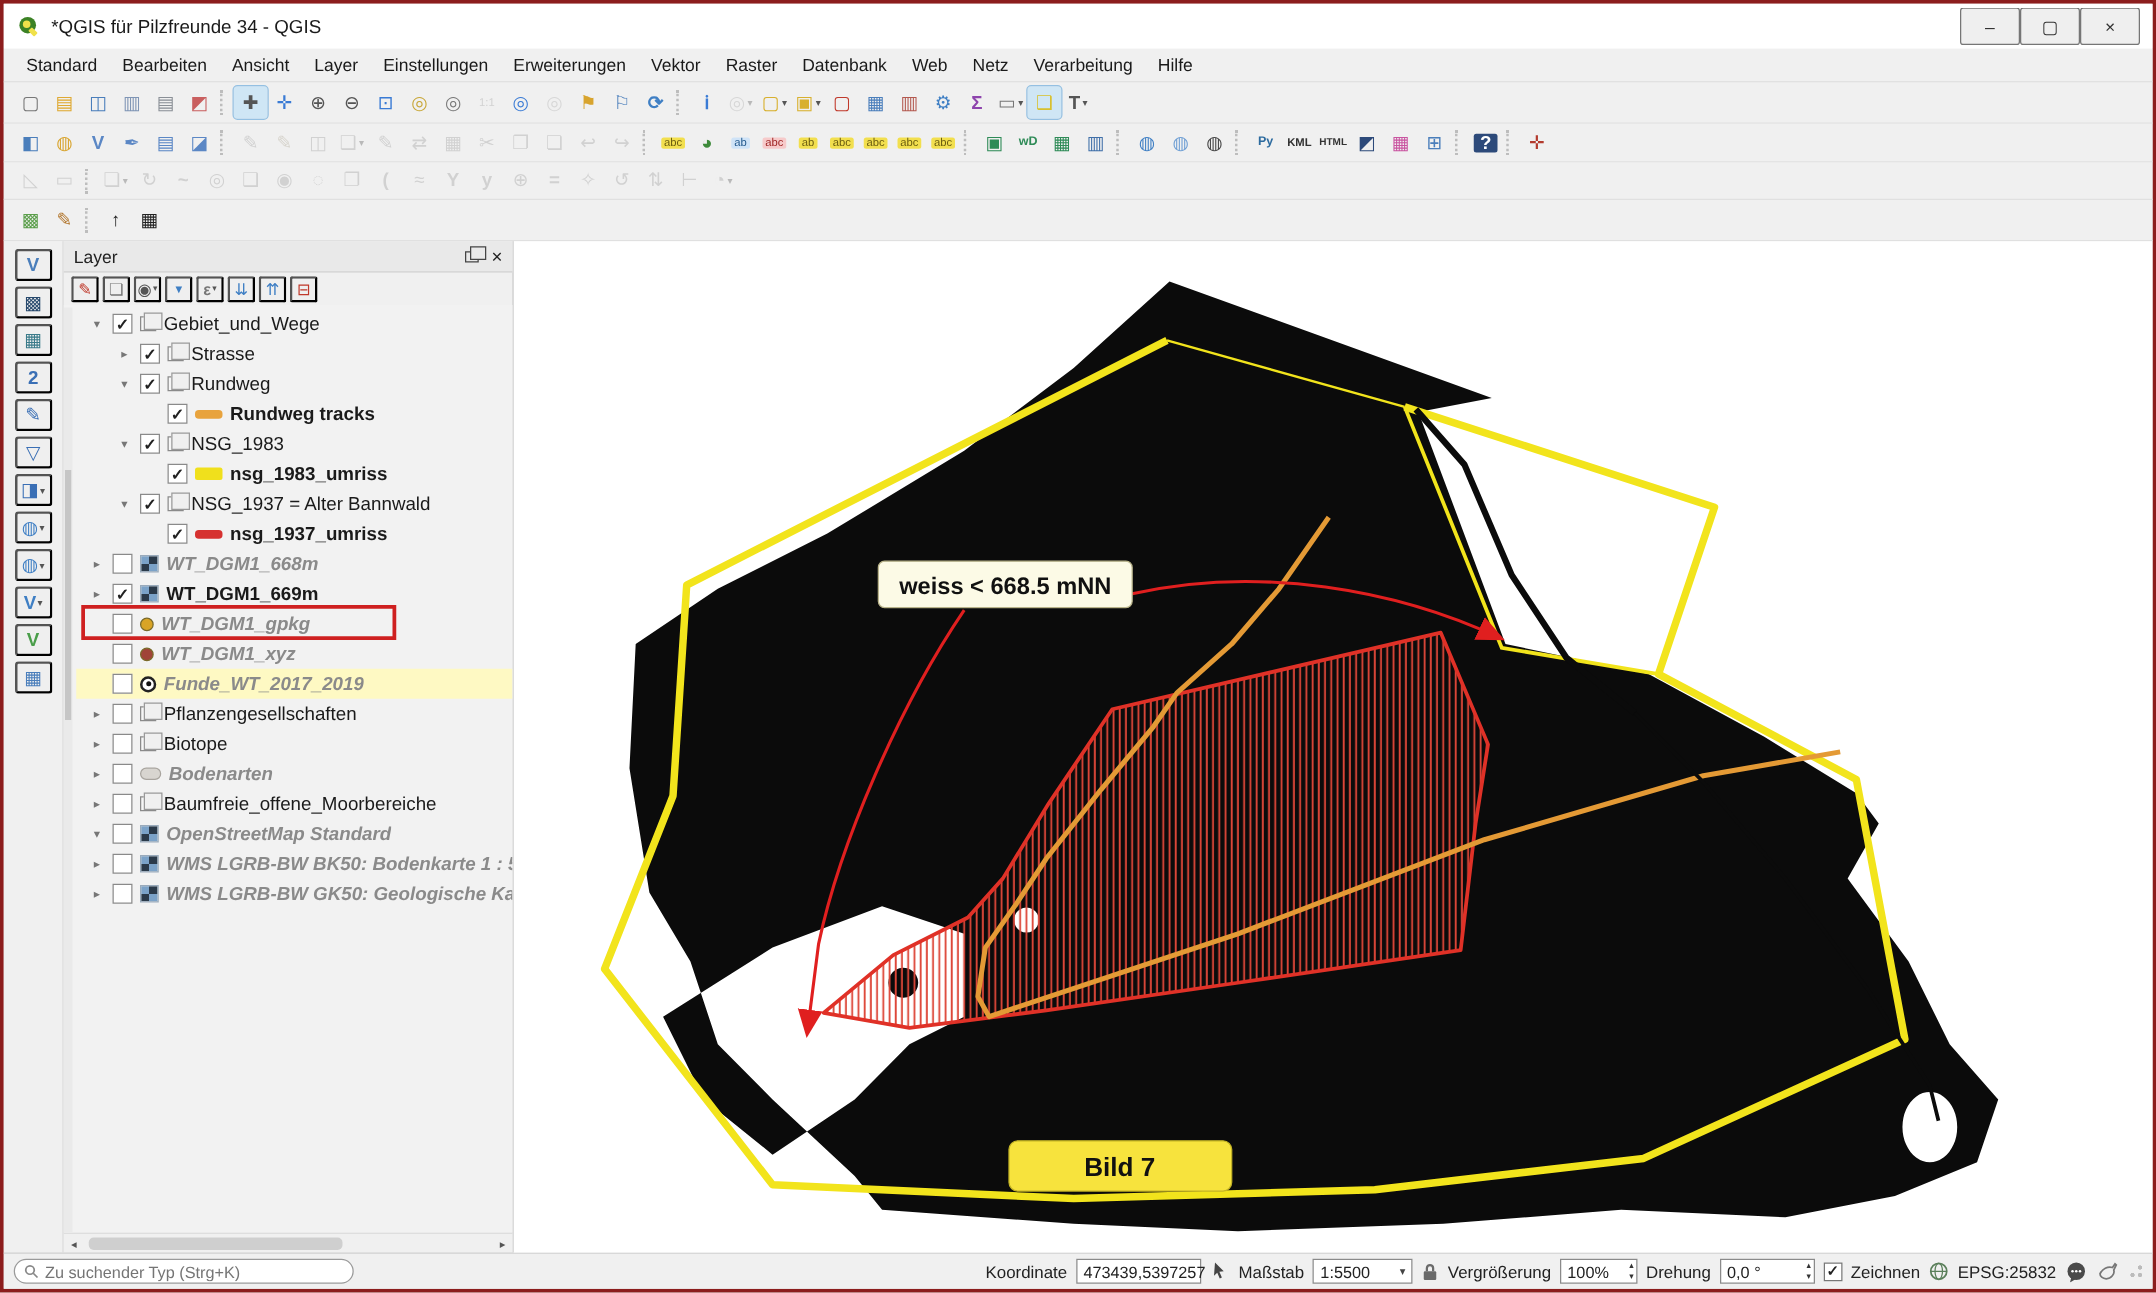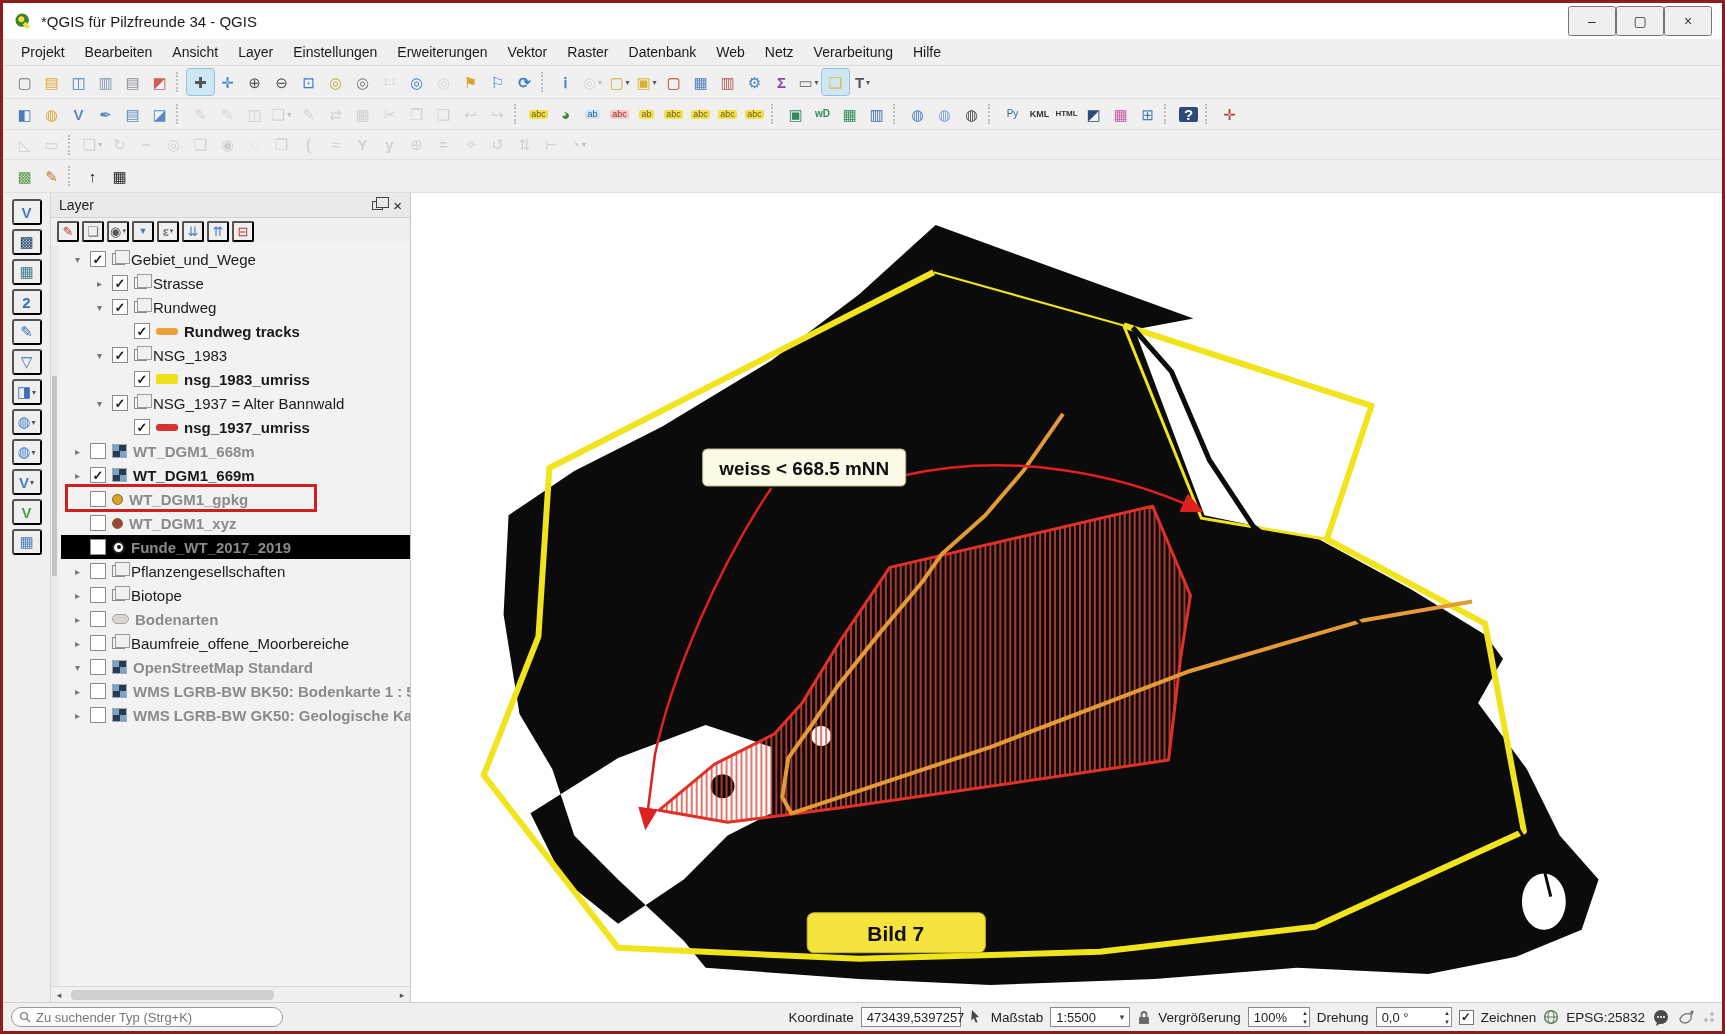--- a/index.html
+++ b/index.html
@@ -34,38 +34,38 @@
   .float-ic{width:11px;height:9px;border:1.5px solid #444;position:relative}
   .float-ic::before{content:"";position:absolute;left:3px;top:-5px;width:11px;height:9px;border:1.5px solid #444;background:#e9e9e9}
   .close-ic{font-size:15px;color:#222;line-height:1}
   .panel-toolbar{height:26px;display:flex;align-items:center;gap:3px;padding:2px 6px;flex:none}
   .pbtn{min-width:22px;height:21px;display:flex;align-items:center;justify-content:center;font-size:13px;border-radius:2px}
   .pbtn.arrow::after{content:"▾";font-size:7px;color:#555;margin-left:1px}
   .tree{flex:1;position:relative;overflow:hidden;background:#f2f2f2}
   .rows{position:absolute;inset:0;padding-top:3px;padding-left:10px}
   .trow{height:24px;display:flex;align-items:center;font-size:15px;gap:6px;white-space:nowrap;color:#1a1a1a}
   .trow.sel{background:#cce8ff;outline:1px dotted #4a6a8a;outline-offset:-1px}
-  .trow.sel2{background:#000000}
+  .trow.sel2{background:#fef9c3}
   .exp{width:13px;color:#777;font-size:10px;text-align:center;flex:none}
   .cb{width:16px;height:16px;background:#fff;border:1px solid #8a8a8a;position:relative;flex:none}
   .cb.on::after{content:"✓";position:absolute;inset:-1px;display:flex;align-items:center;justify-content:center;font-size:13px;color:#222;font-weight:700}
   .licon{flex:none;display:inline-block}
   .i-group{width:13px;height:12px;border:1.5px solid #8a8a8a;background:#f6f6f6;position:relative}
   .i-group::before{content:"";position:absolute;left:2px;top:-4px;width:13px;height:12px;border:1.5px solid #9a9a9a;background:#f0f0f0}
   .i-raster{width:15px;height:14px;background:conic-gradient(#2b3a4a 25%,#7ba2c8 0 50%,#2b3a4a 0 75%,#7ba2c8 0);border:1px solid #9ab}
   .i-line{width:22px;height:7px;border-radius:3px}
   .i-line.fat{height:10px;border-radius:2px}
   .i-hatch{width:16px;height:14px;background:#fff repeating-linear-gradient(90deg,#d8453a 0 1.5px,transparent 1.5px 5px);border:2px solid #a8466e}
   .i-dot{width:11px;height:11px;border-radius:50%;border:1px solid #7a6a2a}
   .i-funde{width:13px;height:13px;border-radius:50%;border:2px solid #222;position:relative;background:#fff}
   .i-funde::after{content:"";position:absolute;left:50%;top:50%;width:4px;height:4px;margin:-2px;border-radius:50%;background:#111}
   .i-blob{width:17px;height:10px;border-radius:6px;background:#d8d5d0;border:1.5px solid #a8a49e}
   .llabel{overflow:hidden}
   .llabel.b{font-weight:700}
-  .llabel.i{}
+  .llabel.i{font-style:italic}
   .llabel.g{color:#8a8a8a}
   .llabel.u{text-decoration:underline}
   .ann{position:absolute;left:14px;top:240px;width:252px;height:28px;border:3px solid #cf2020;pointer-events:none}
   .vscroll{position:absolute;left:0;top:2px;bottom:0;width:7px;background:#eaeaea}
   .vthumb{position:absolute;left:1px;top:130px;width:5px;height:200px;background:#c6c6c6}
   .hscroll{height:16px;background:#f0f0f0;border-top:1px solid #d8d8d8;display:flex;align-items:center;flex:none}
   .harrow{width:16px;text-align:center;font-size:9px;color:#555}
   .htrack{flex:1;position:relative;height:10px}
   .hthumb{position:absolute;left:4px;top:0;height:10px;width:62%;background:#cfcfcf;border-radius:4px}
   
@@ -113,21 +113,21 @@
           <span class="g">▢</span>
         </button>
         <button class="wbtn">
           <span class="g">×</span>
         </button>
       </div>
   </div>
 
   <div class="menubar">
 
-  <div class="menu-item"><span>Projekt</span></div>
+  <div class="menu-item"><span>Standard</span></div>
       <div class="menu-item"><span>Bearbeiten</span></div>
       <div class="menu-item"><span>Ansicht</span></div>
       <div class="menu-item"><span>Layer</span></div>
       <div class="menu-item"><span>Einstellungen</span></div>
       <div class="menu-item"><span>Erweiterungen</span></div>
       <div class="menu-item"><span>Vektor</span></div>
       <div class="menu-item"><span>Raster</span></div>
       <div class="menu-item"><span>Datenbank</span></div>
       <div class="menu-item"><span>Web</span></div>
       <div class="menu-item"><span>Netz</span></div>
@@ -336,21 +336,21 @@
         <span class="g" style="color: rgb(63, 127, 196);">◍</span>
       </button>
       <button class="tbtn">
         <span class="g" style="color: rgb(111, 159, 212);">◍</span>
       </button>
       <button class="tbtn">
         <span class="g" style="color: rgb(68, 68, 68);">◍</span>
       </button>
       <button class="tbtn sep"></button>
       <button class="tbtn">
-        <span class="g" style="color: rgb(45, 107, 159); font-weight: 400; font-size: 10px;">Py</span>
+        <span class="g" style="color: rgb(45, 107, 159); font-weight: 700; font-size: 10px;">Py</span>
       </button>
       <button class="tbtn">
         <span class="g" style="color: rgb(51, 51, 51); font-weight: 700; font-size: 9px;">KML</span>
       </button>
       <button class="tbtn">
         <span class="g" style="color: rgb(51, 51, 51); font-weight: 700; font-size: 8px;">HTML</span>
       </button>
       <button class="tbtn">
         <span class="g" style="color: rgb(45, 74, 122);">◩</span>
       </button>

